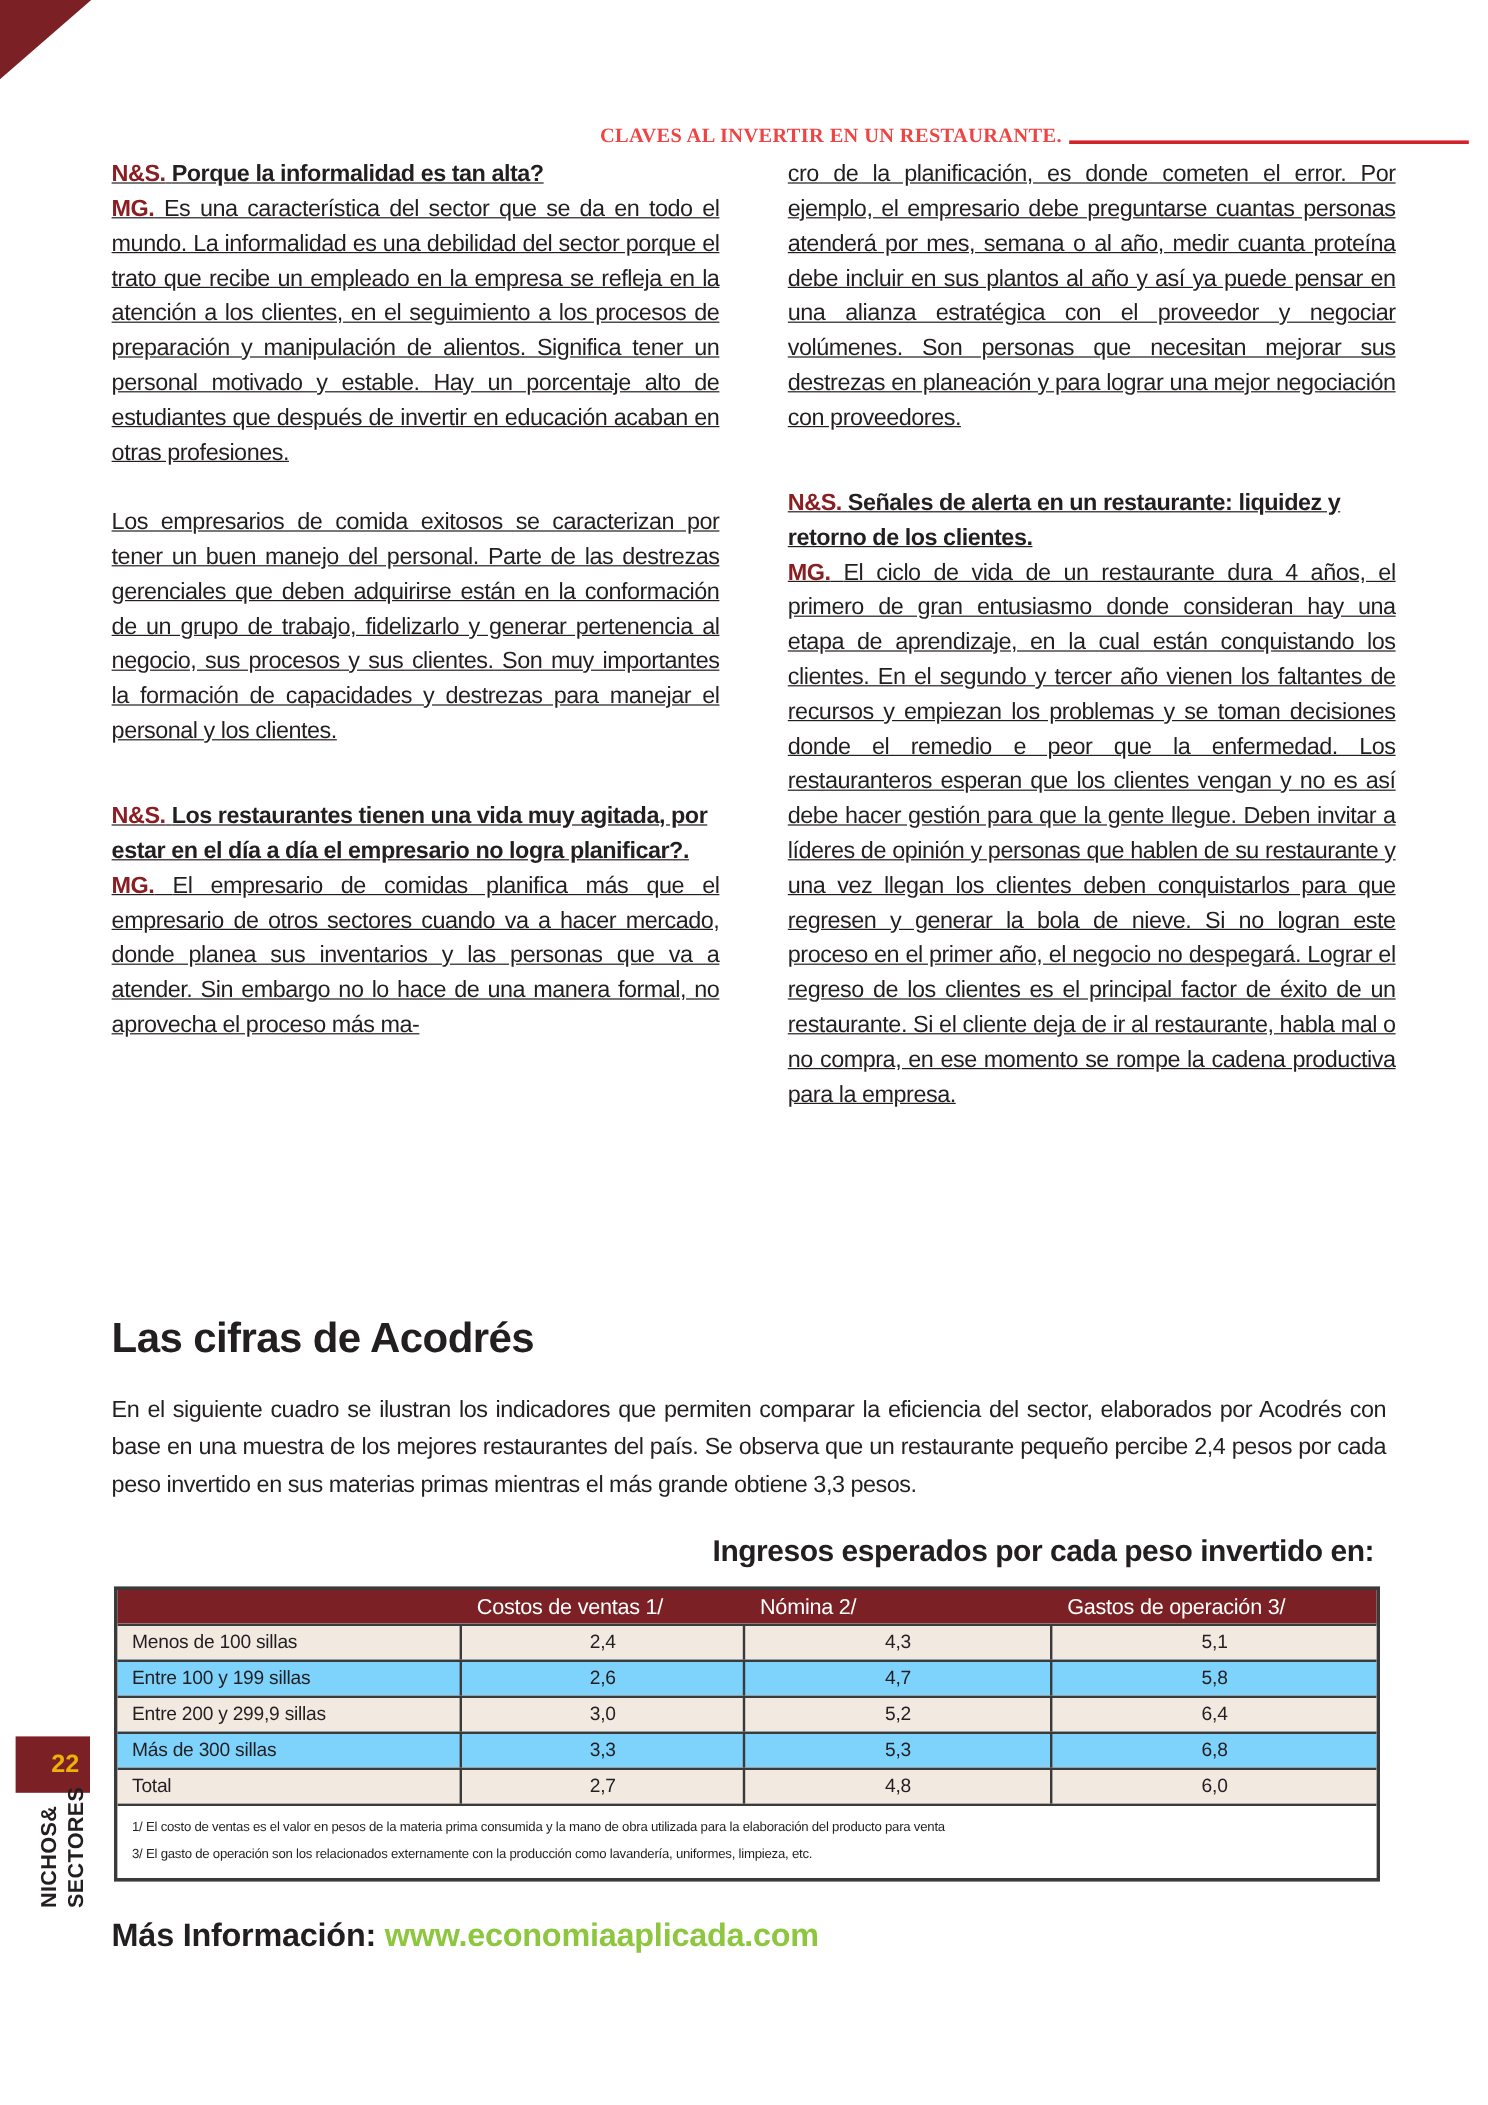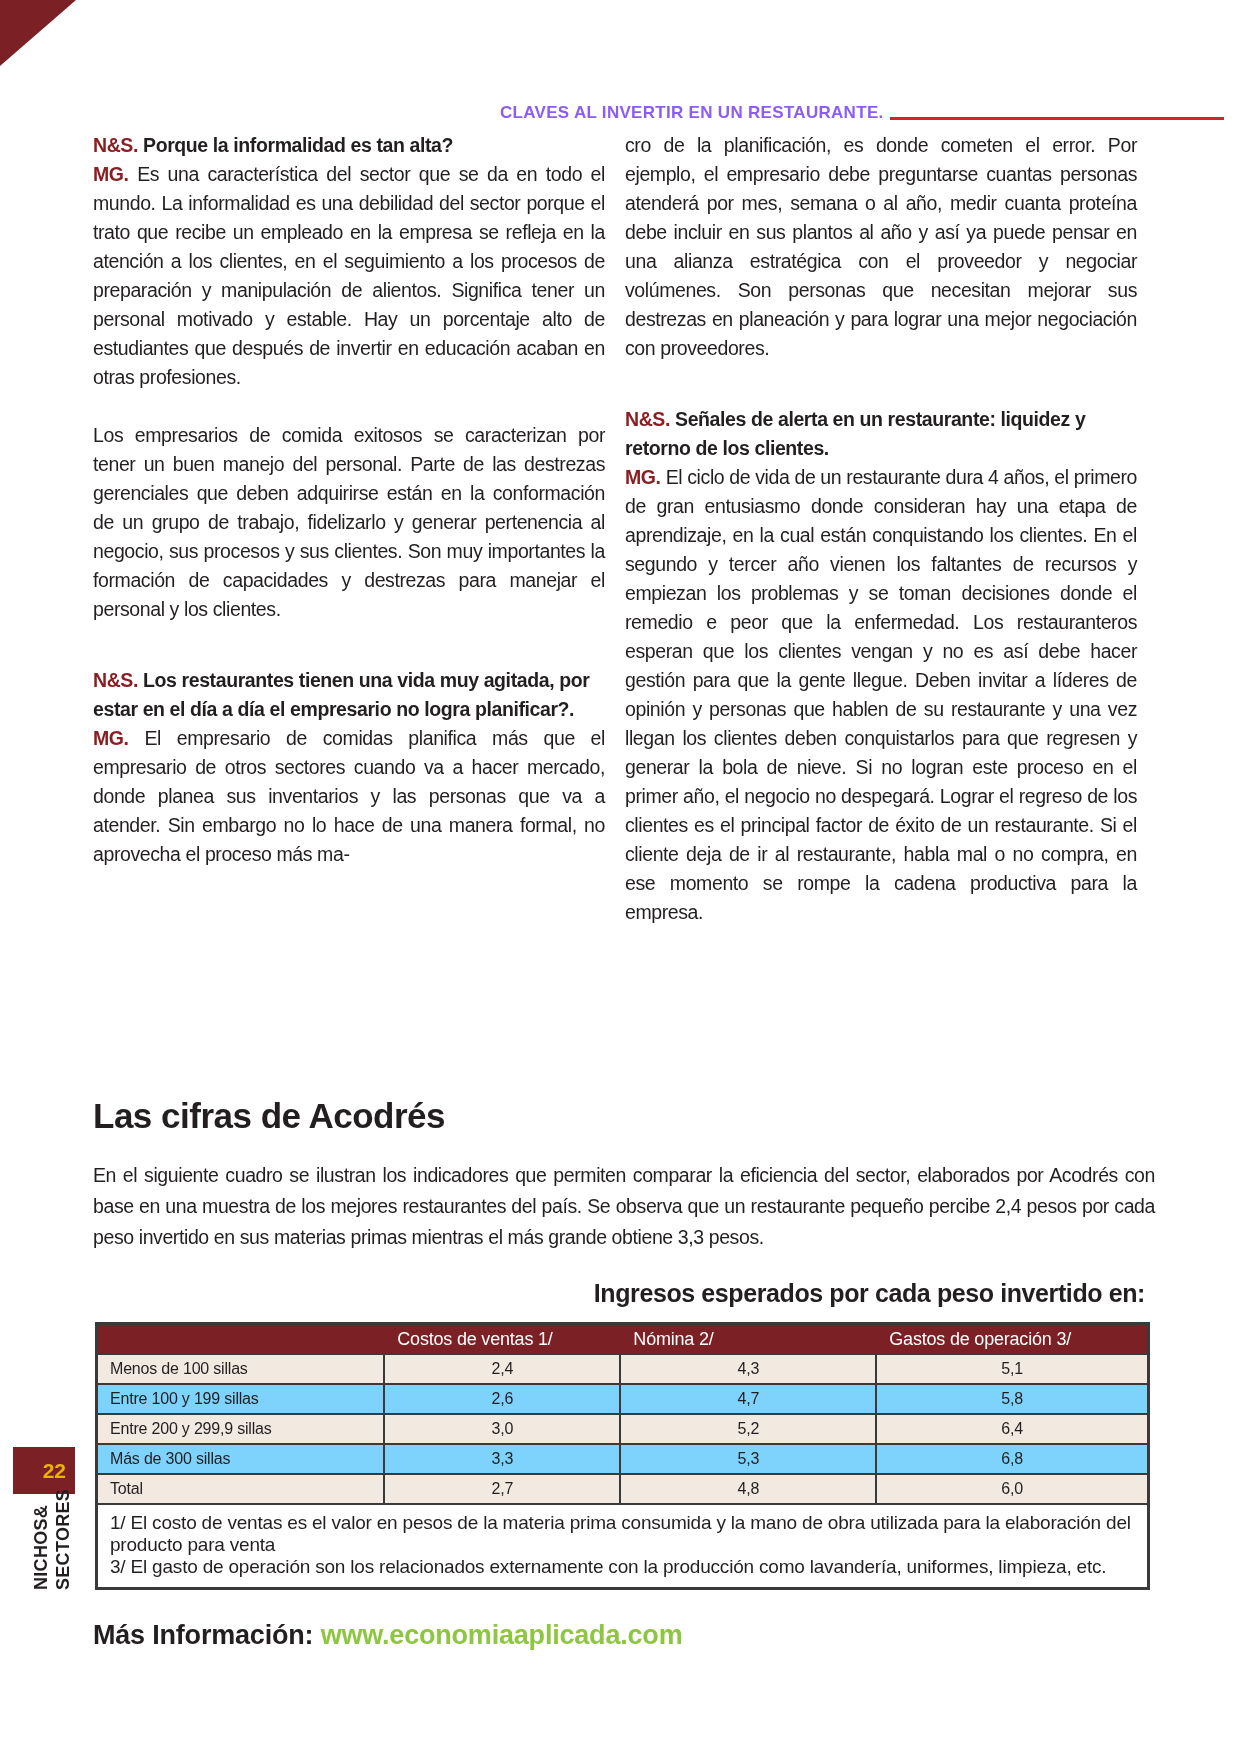--- a/index.html
+++ b/index.html
@@ -3,24 +3,24 @@
 <meta charset="utf-8">
 <style>
   html,body{margin:0;padding:0;background:#ffffff;}
   .page{position:relative;width:1240px;height:1754px;background:#ffffff;overflow:hidden;
         font-family:"Liberation Sans",sans-serif;color:#231f20;}
   
   .corner{position:absolute;top:0;left:0;width:0;height:0;
           border-top:66px solid #7b2125;border-right:76px solid transparent;}
   
   .runhead{position:absolute;top:103px;left:500px;right:16px;display:flex;align-items:flex-end;}
-  .runhead-text{color:#8b5cf6;font-weight:bold;font-size:17px;letter-spacing:0.3px;white-space:nowrap;}
+  .runhead-text{color:#ef4444;font-weight:bold;font-size:17px;letter-spacing:0.3px;white-space:nowrap;font-family:Liberation Serif, serif;}
   .runhead-rule{flex:1;height:3px;background:#d2232a;margin-left:6px;margin-bottom:3px;}
   
-  .columns{position:absolute;top:131px;left:93px;width:1070px;display:flex;gap:20px;}
+  .columns{position:absolute;top:131px;left:93px;width:1070px;display:flex;gap:57px;text-decoration:underline;}
   .col{width:512px;}
   .body-p{margin:0;font-size:19.5px;line-height:29px;text-align:justify;letter-spacing:-0.4px;}
   .qhead{margin:0;font-size:19.5px;line-height:29px;font-weight:bold;letter-spacing:-0.4px;color:#231f20;}
   .prefix{color:#8a1e22;font-weight:bold;}
   .gap-sm{margin-top:29px;}
   .gap-lg{margin-top:42px;}
   
   .lower{position:absolute;top:1096px;left:93px;width:1062px;}
   .section-h{margin:0 0 24px 0;font-size:35px;line-height:40px;font-weight:bold;letter-spacing:-0.5px;color:#231f20;}
   .intro{margin:0 0 26px 0;font-size:19.5px;line-height:31px;text-align:justify;letter-spacing:-0.4px;}
@@ -36,21 +36,21 @@
   .c2{width:24.4%;}
   .c3{width:25.9%;}
   .thead .tcell{font-weight:normal;font-size:18px;height:28px;padding-left:14px;}
   .tdata{height:28px;}
   .tdata .tcell{border-left:2px solid #3a3a3a;justify-content:center;}
   .tdata .tcell.c0{border-left:none;justify-content:flex-start;padding-left:12px;}
   .trow.sep{border-top:2px solid #3a3a3a;justify-content:flex-end;}
   .row-beige{background:#f2e9e1;}
   .row-white{background:#7dd3fc;}
   .tfoot{border-top:2px solid #3a3a3a;background:#ffffff;padding:7px 12px 9px 12px;}
-  .fnote{margin:0;font-size:19px;line-height:22px;letter-spacing:-0.2px;}
+  .fnote{margin:0;font-size:11px;line-height:22px;letter-spacing:-0.2px;}
   
   .moreinfo{margin:30px 0 0 0;font-size:27px;font-weight:bold;letter-spacing:-0.2px;}
   .mi-link{color:#8dc63f;}
   
   .pagebox{position:absolute;left:13px;top:1447px;width:62px;height:47px;background:#7b2125;
            color:#eab308;font-weight:bold;font-size:21px;display:flex;align-items:center;
            justify-content:flex-end;padding-right:9px;box-sizing:border-box;}
   .vertwrap{position:absolute;left:30px;top:1496px;width:44px;height:94px;}
   .vertinner{width:94px;font-size:18px;line-height:22px;font-weight:bold;letter-spacing:0.3px;
              color:#231f20;transform:translateY(94px) rotate(-90deg);transform-origin:top left;}

